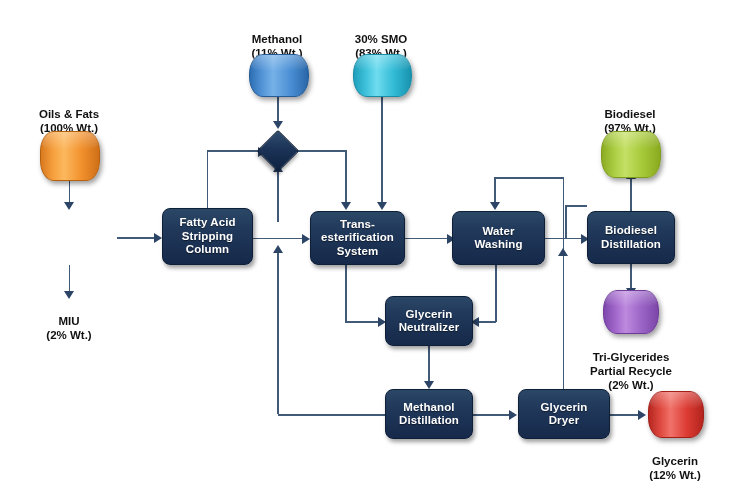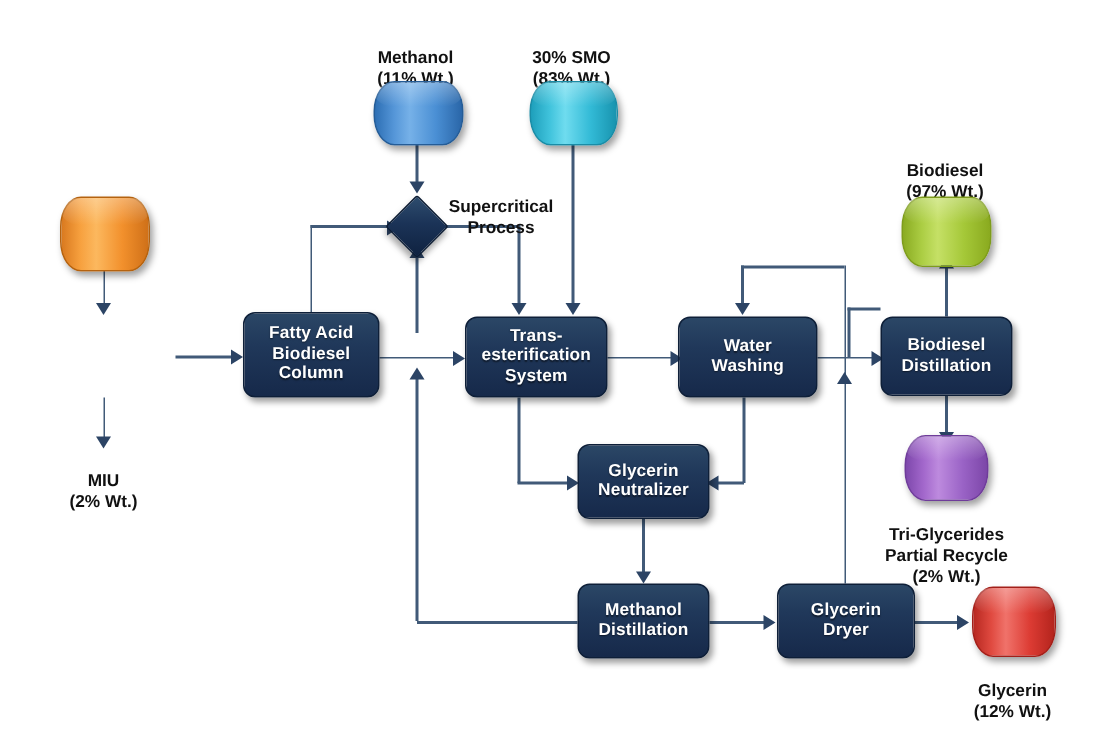--- a/index.html
+++ b/index.html
@@ -159,20 +159,24 @@
 
   <div class="ln lnv" style="left:630px;top:177px;height:34px;"></div>
   <div class="arw up" style="left:625.8px;top:171px;"></div>
 
   <div class="ln lnv" style="left:630px;top:264px;height:26px;"></div>
   <div class="arw down" style="left:625.8px;top:288px;"></div>
 
   <div class="ln lnh" style="left:565px;top:205px;width:22px;"></div>
   <div class="ln lnv" style="left:565px;top:205px;height:33px;"></div>
 
+  <div class="lbl" style="left:14px;top:93px;width:110px;">
+    <span>Oils &amp; Fats
+(100% Wt.)</span>
+  </div>
   <div class="cyl" style="left:40px;top:131px;width:58px;height:48px;background:linear-gradient(90deg,#d9791f 0%,#f7a13f 22%,#fcb85e 40%,#f2902c 70%,#cf7018 100%);border:1px solid #b4620f;">
     <div class="cap"></div>
   </div>
 
   <div class="lbl" style="left:222px;top:18px;width:110px;">
     <span>Methanol
 (11% Wt.)</span>
   </div>
   <div class="cyl" style="left:249px;top:54px;width:58px;height:41px;background:linear-gradient(90deg,#2d6fb4 0%,#5596d8 22%,#76b1e8 40%,#4a8fd4 70%,#2a66a8 100%);border:1px solid #255c96;">
     <div class="cap"></div>
@@ -210,29 +214,25 @@
     <span>Glycerin
 (12% Wt.)</span>
   </div>
 
   <div class="lbl" style="left:14px;top:300px;width:110px;">
     <span>MIU
 (2% Wt.)</span>
   </div>
 
   <div class="diamond" style="left:263px;top:136px;width:28px;height:28px;"></div>
-  <div class="lbl left" style="left:281px;top:117px;width:106px;text-align:center;">
-    <span>Supercritical
-Process</span>
-  </div>
 
 
   <div class="pbox" style="left:162px;top:208px;width:91px;height:57px;">
     <span>Fatty Acid
-Biodiesel
+Stripping
 Column</span>
   </div>
 
   <div class="pbox" style="left:452px;top:211px;width:93px;height:54px;">
     <span>Water
 Washing</span>
   </div>
 
   <div class="pbox" style="left:310px;top:211px;width:95px;height:54px;">
     <span>Trans-

